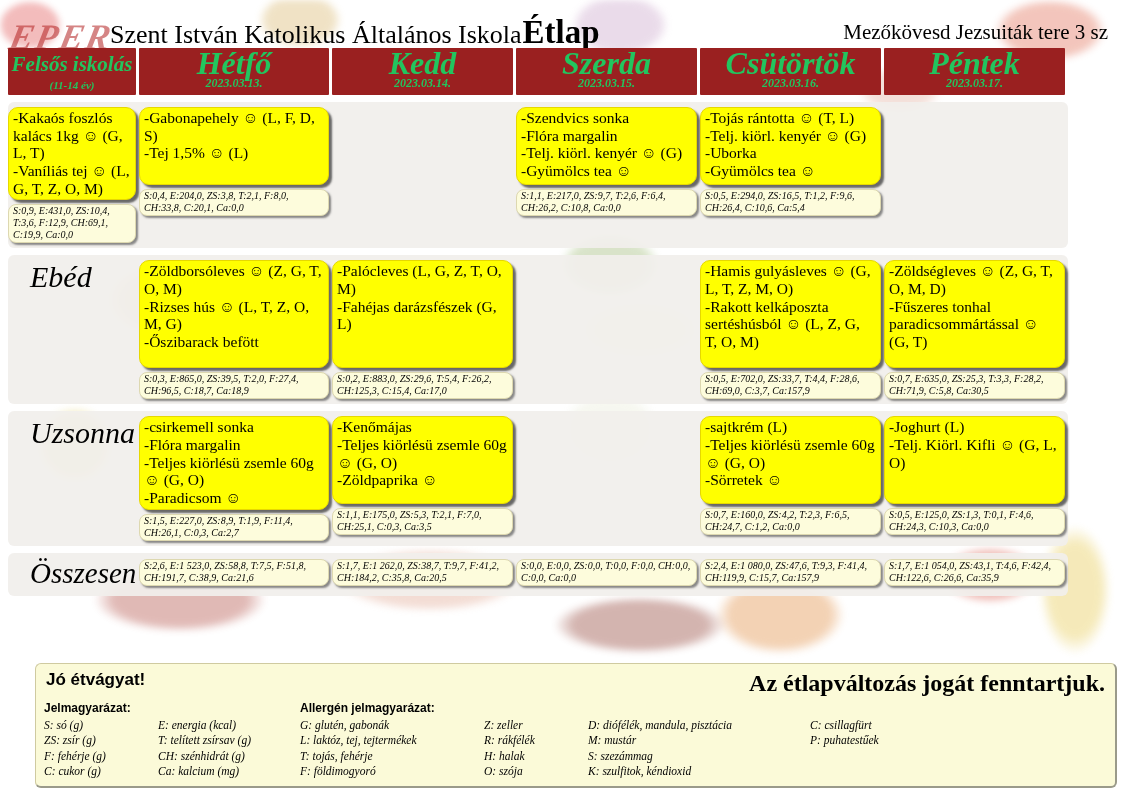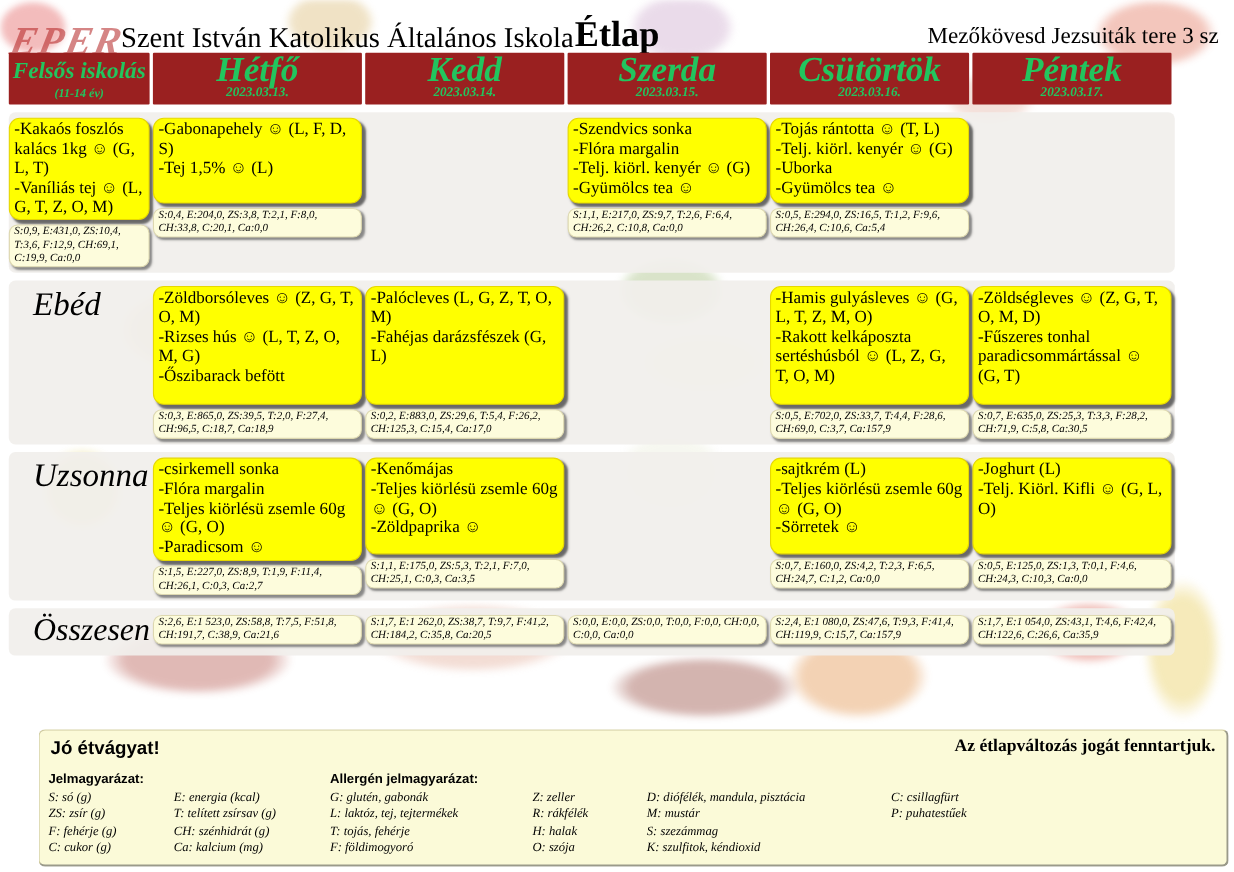--- a/index.html
+++ b/index.html
@@ -64,21 +64,21 @@
   .totals-row { padding:4px 0 6px 0; }
   .totals-row .row-label { font-size:29px; padding-top:0; }
   .totals-row .cell { justify-content:flex-start; }
 
   
   .footer-box { position:absolute; left:3px; right:5px; top:663px; height:125px;
     background:#fbfad8; border:1px solid #cfcaa0; border-bottom:2px solid #9a9a8a;
     border-right:2px solid #9a9a8a; border-radius:6px;margin-left:32px; }
   .bon-appetit { position:absolute; left:10px; top:6px; font-size:17px; font-weight:bold;
     font-family:"Liberation Sans", sans-serif; }
-  .change-note { position:absolute; right:10px; top:6px; font-size:16px; font-weight:bold;text-align:center; }
+  .change-note { position:absolute; right:10px; top:6px; font-size:24px; font-weight:bold;text-align:center; }
   .legend-wrap { position:absolute; left:8px; bottom:6px; display:flex; gap:14px;
     font-size:11.5px; }
   .legend-title { font-weight:bold; font-size:12px; font-family:"Liberation Sans", sans-serif; }
   .legend-cols { display:flex; gap:26px; margin-top:3px; }
   .legend-col div { font-style:italic; line-height:1.35; white-space:nowrap; }
   .lg1 .legend-col:nth-child(1){ width:88px; } .lg1 .legend-col:nth-child(2){ width:128px; }
   .lg2 .legend-col:nth-child(1){ width:158px; } .lg2 .legend-col:nth-child(2){ width:78px; }
   .lg2 .legend-col:nth-child(3){ width:196px; } .lg2 .legend-col:nth-child(4){ width:105px; }
 </style>
 </head>

